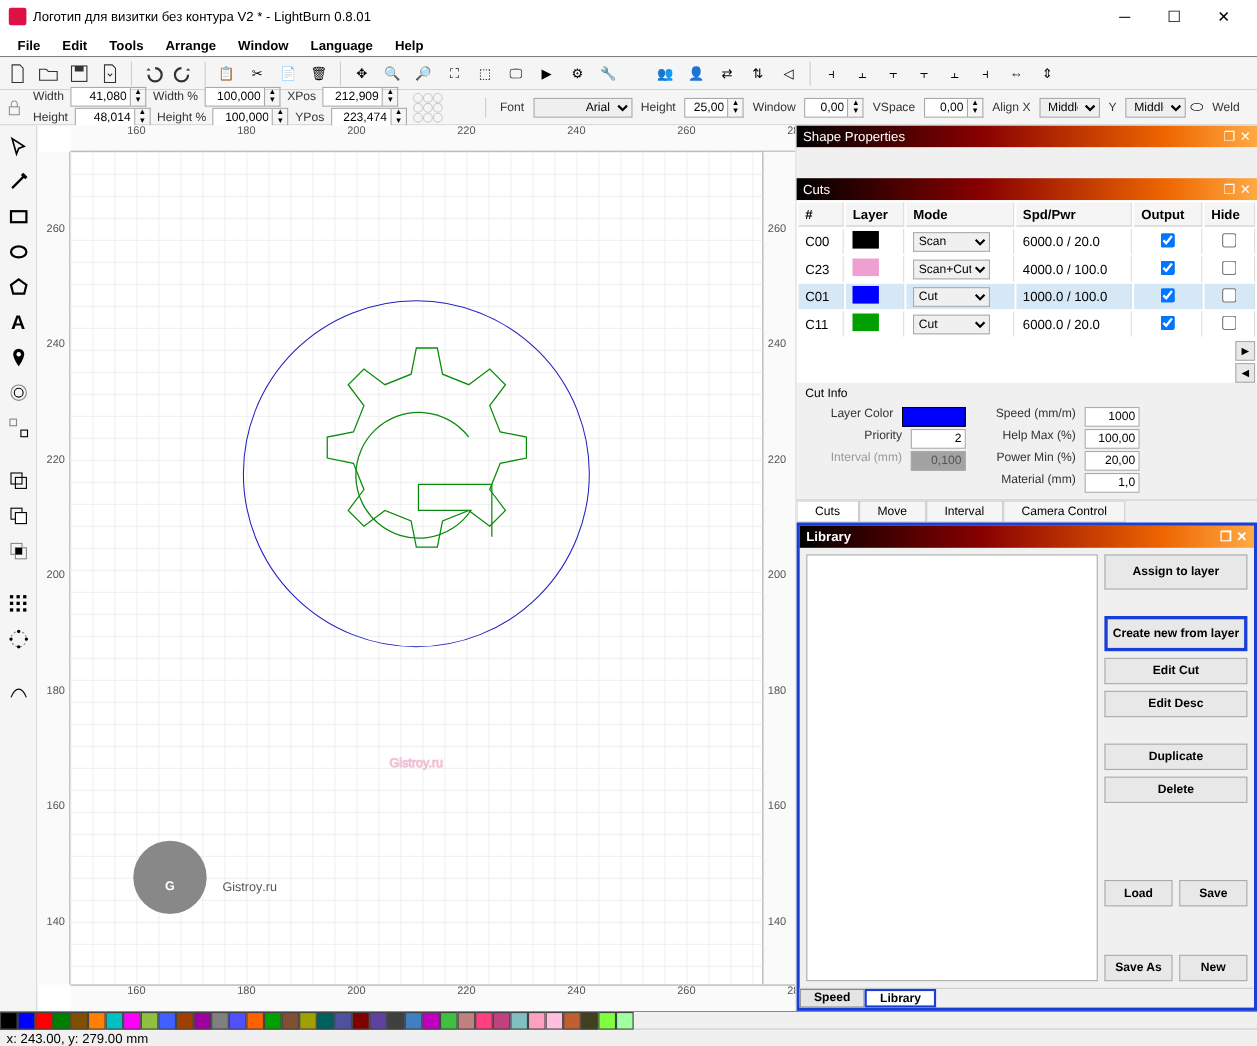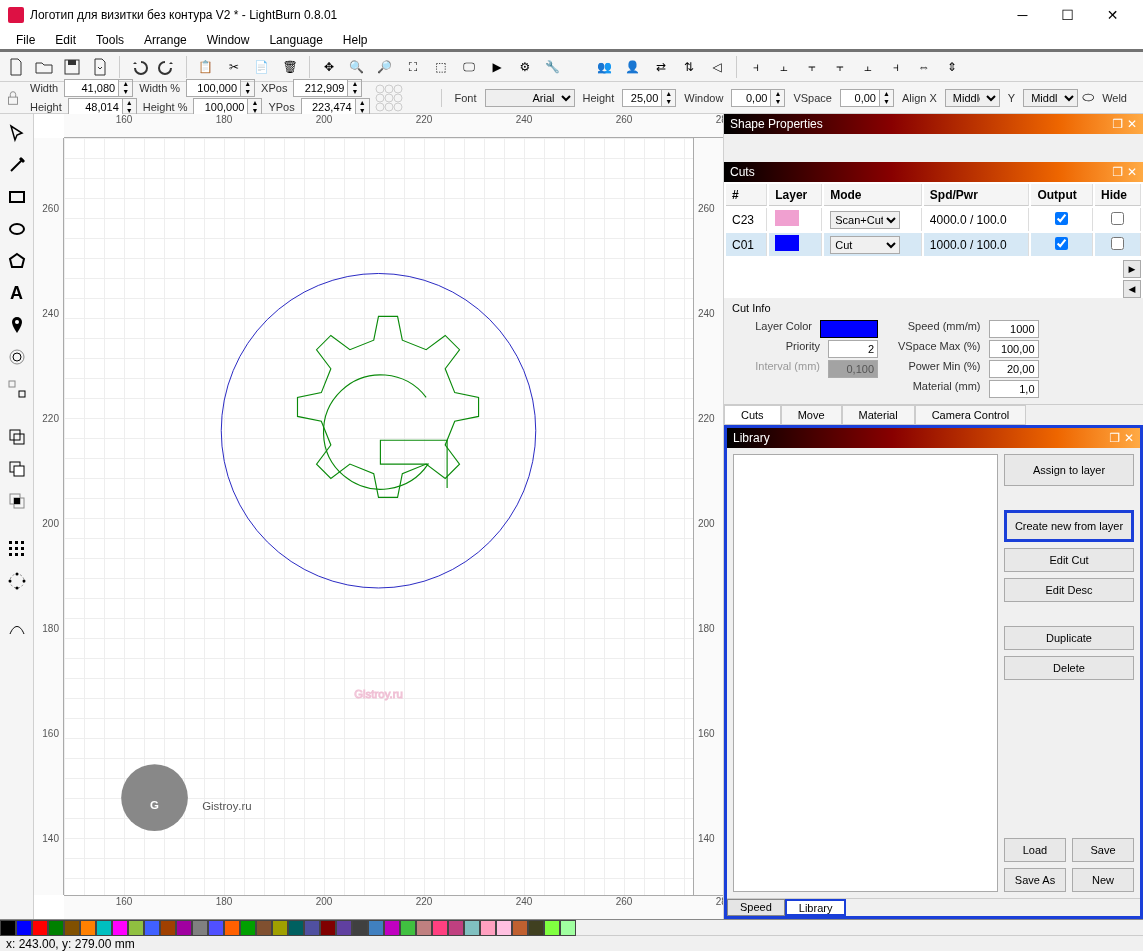--- a/index.html
+++ b/index.html
@@ -2,21 +2,21 @@
 <html><head>
 <meta charset="utf-8">
 <style>
 * { box-sizing: border-box; margin: 0; padding: 0; font-family: "Segoe UI", Tahoma, sans-serif; font-size: 12px; }
 body { background: #f0f0f0; width: 1143px; height: 951px; overflow: hidden; position: relative; }
 .titlebar { height: 30px; background: #fff; display: flex; align-items: center; padding: 0 8px; }
 .titlebar .icon { width: 16px; height: 16px; background: #d14; border-radius: 2px; margin-right: 6px; }
 .titlebar .title { flex: 1; }
 .titlebar .winbtns { display: flex; }
 .titlebar .winbtns div { width: 45px; height: 30px; display: flex; align-items: center; justify-content: center; font-size: 14px; }
-.menubar { height: 22px; background: #fff; display: flex; align-items: center; padding: 0 6px; border-bottom: 3px solid #737373;}
+.menubar { height: 22px; background: #fff; display: flex; align-items: center; padding: 0 6px; border-bottom: 1px solid #737373; font-weight: bold;}
 .menubar span { padding: 2px 10px; }
 .toolbar1 { height: 30px; background: #f5f5f5; display: flex; align-items: center; padding: 0 4px; gap: 4px; border-bottom: 1px solid #d0d0d0;}
 .toolbar1 .tbtn { width: 24px; height: 24px; display:flex;align-items:center;justify-content:center; }
 .toolbar1 .sep { width:1px; height:22px; background:#ccc; margin:0 3px;}
 .propbar { height: 32px; background: #f5f5f5; display: flex; align-items: center; padding: 0 4px; border-bottom: 1px solid #d0d0d0; gap:4px;}
 .propbar label { font-size: 11px; padding: 0 4px; color:#333;}
 .propbar input, .propbar select { font-size: 11px; height: 18px; border: 1px solid #aaa; padding: 0 3px; text-align:right; }
 .spinner { display: inline-flex; align-items: center; }
 .spinner input { width: 55px; }
 .spinner .sp { width: 14px; font-size:7px; line-height:8px; text-align:center; border:1px solid #aaa; border-left:none;}
@@ -47,28 +47,28 @@
 .mode-sel { width:70px; border:1px solid #aaa; background:#f0f0f0; font-size:11px; height:18px;}
 .outhide { width:13px; height:13px;}
 .cutinfo { background:#f0f0f0; padding: 4px 8px;}
 .cutinfo-row { display:flex; gap:8px; justify-content:flex-end; margin:2px 0;}
 .cutinfo-row label { font-size:11px; color:#333; min-width:80px; text-align:right;}
 .cutinfo-row input { width:50px; height:18px; font-size:11px; border:1px solid #aaa; text-align:right; padding-right:3px;}
 .cutinfo-row .colbox { width:58px; height:18px; background:#00f; border:1px solid #000;}
 .tabs { display:flex; background:#f0f0f0; border-top:1px solid #ccc;}
 .tabs .tab { padding:3px 16px; font-size:11px; border:1px solid #ccc; background:#f5f5f5;}
 .tabs .tab.active { background:#fff;}
-.library { border: 3px solid #1a3fd8; flex: 1; display:flex; flex-direction:column;}
+.library { border: 3px solid #1a3fd8; flex: 1; display:flex; flex-direction:column;font-weight:bold;}
 .lib-body { flex:1; display:flex; padding:6px; gap:6px;}
 .lib-tree { flex:1; background:#fff; border:1px solid #aaa;}
 .lib-btns { width:130px; display:flex; flex-direction:column; gap:6px;}
 .lib-btn { height: 24px; background:#e8e8e8; border:1px solid #aaa; font-size:11px; display:flex; align-items:center; justify-content:center; text-align:center; line-height:1.1;}
 .lib-btn.tall { height: 32px; }
 .lib-btn.hl { border: 3px solid #1a3fd8; }
-.lib-btn-row { display:flex; gap:6px;}
+.lib-btn-row { display:flex; gap:6px;margin-top:38px;}
 .lib-btn-row .lib-btn { flex:1;}
 .bottom-tabs { height:18px; display:flex; border-top:1px solid #ccc;}
 .bottom-tabs .bt { padding:1px 12px; font-size:11px; border:1px solid #888; background:#e5e5e5;}
 .bottom-tabs .bt.active { background:#fff; border:2px solid #1a3fd8;}
 .color-palette { height:16px; display:flex; border-top:1px solid #888;}
 .color-palette .cp { width:16px; height:16px; border:1px solid #444;}
 .statusbar { height:16px; background:#f0f0f0; font-size:11px; padding:0 6px; display:flex; align-items:center; border-top:1px solid #ccc;}
 .fontarea { display:flex; align-items:center; gap:4px; padding: 0 8px; border-left:1px solid #ccc;}
 .arrow-btn { width:18px; height:18px; border:1px solid #aaa; background:#e8e8e8; display:flex; align-items:center; justify-content:center; font-size:9px;}
 svg.ico { width:20px; height:20px; }
@@ -432,32 +432,48 @@
         <th>#</th>
         <th>Layer</th>
         <th>Mode</th>
         <th>Spd/Pwr</th>
         <th>Output</th>
         <th>Hide</th>
       </tr>
       </tbody>
         <tbody id="cuts-body">
           <tr>
+            <td>C00</td>
+            <td><span class="color-sw" style="background:#000000"></span></td>
+  <td><select class="mode-sel"><option>Scan</option></select></td>
+  <td>6000.0 / 20.0</td>
+  <td style="text-align:center"><input type="checkbox" class="outhide" checked="" style=""></td>
+  <td style="text-align:center"><input type="checkbox" class="outhide" style=""></td>
+          </tr>
+          <tr>
             <td>C23</td>
             <td><span class="color-sw" style="background:#f0a0d0"></span></td>
   <td><select class="mode-sel"><option>Scan+Cut</option></select></td>
   <td>4000.0 / 100.0</td>
   <td style="text-align:center"><input type="checkbox" class="outhide" checked="" style=""></td>
   <td style="text-align:center"><input type="checkbox" class="outhide" style=""></td>
           </tr>
           <tr class="selected">
             <td>C01</td>
             <td><span class="color-sw" style="background:#0000ff"></span></td>
   <td><select class="mode-sel"><option>Cut</option></select></td>
   <td>1000.0 / 100.0</td>
+  <td style="text-align:center"><input type="checkbox" class="outhide" checked="" style=""></td>
+  <td style="text-align:center"><input type="checkbox" class="outhide" style=""></td>
+          </tr>
+          <tr>
+            <td>C11</td>
+            <td><span class="color-sw" style="background:#00a000"></span></td>
+  <td><select class="mode-sel"><option>Cut</option></select></td>
+  <td>6000.0 / 20.0</td>
   <td style="text-align:center"><input type="checkbox" class="outhide" checked="" style=""></td>
   <td style="text-align:center"><input type="checkbox" class="outhide" style=""></td>
           </tr>
         </tbody>
     </table>
     <div style="flex:0 0 40px; background:#fff; position:relative;">
       <div class="arrow-btn" style="position:absolute;right:2px;top:2px">▶</div>
       <div class="arrow-btn" style="position:absolute;right:2px;top:22px">◀</div>
     </div>
 
@@ -477,39 +493,39 @@
               <label style="color:#999">Interval (mm)</label>
               <input disabled="" style="background: #a3a3a3;" value="0,100">
             </div>
         </div>
         <div>
           <div class="cutinfo-row">
               <label>Speed (mm/m)</label>
               <input value="1000" style="">
             </div>
           <div class="cutinfo-row">
-              <label>VSpace Max (%)</label>
+              <label>Help Max (%)</label>
               <input value="100,00" style="">
             </div>
           <div class="cutinfo-row">
               <label>Power Min (%)</label>
               <input value="20,00" style="">
             </div>
           <div class="cutinfo-row">
               <label>Material (mm)</label>
               <input value="1,0" style="">
             </div>
         </div>
       </div>
     </div>
 
     <div class="tabs">
       <div class="tab active">Cuts</div>
       <div class="tab">Move</div>
-      <div class="tab">Material</div>
+      <div class="tab">Interval</div>
       <div class="tab">Camera Control</div>
     </div>
 
     <div class="library">
       <div class="panel-header">
         <span>Library</span>
         <div class="ph-right">
             <span>❐</span>
             <span>✕</span>
           </div>

